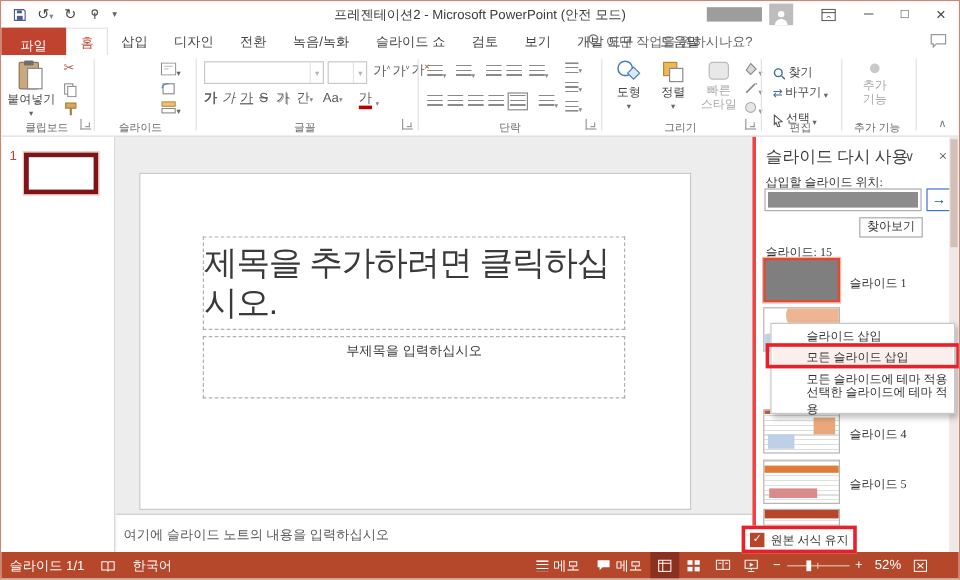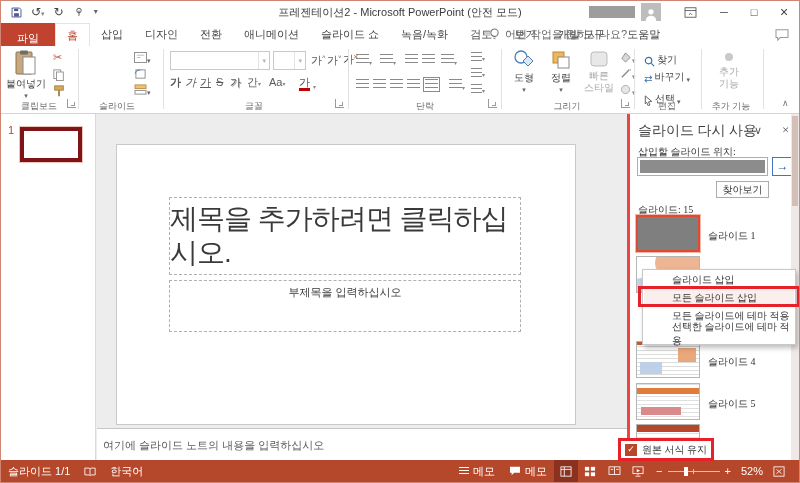--- a/index.html
+++ b/index.html
@@ -92,21 +92,21 @@
   .menu-item { height:18px; display:flex; align-items:center; padding-left:28px; font-size:10px; color:#333; }
   .menu-item.hl { background:#fbefed; }
   .anno-menu { position:absolute; left:8px; top:172px; width:162px; height:21px; border:3px solid #e8202a; z-index:6; pointer-events:none; }
   .keepfmt { position:absolute; left:-12px; top:324px; width:96px; height:23px; border:3px solid #e8202a; background:#fff; display:flex; align-items:center; gap:5px; padding-left:4px; z-index:7; }
   .checkbox { width:12px; height:12px; background:#b7472a; display:flex; align-items:center; justify-content:center; color:#fff; font-size:9px; line-height:1; }
   .keepfmt .lbl { font-size:10px; color:#333; }
 
   
   .statusbar { position:absolute; left:0; bottom:0; width:100%; height:22px; background:#b5472a; color:#fff; font-size:11px; display:flex; align-items:center; }
   .sb-item { display:flex; align-items:center; gap:4px; padding:0 7px; height:100%; }
-  .sb-right { position:absolute; right:8px; top:0; height:100%; display:flex; align-items:center; }
+  .sb-right { position:absolute; right:20px; top:0; height:100%; display:flex; align-items:center; }
   .viewbtn { width:24px; height:100%; display:flex; align-items:center; justify-content:center; }
   .viewbtn.active { background:#8a3120; }
   .zoomslider { display:flex; align-items:center; gap:5px; padding:0 6px; }
   .zs-track { position:relative; width:52px; height:1px; background:#e7bdb0; }
   .zs-thumb { position:absolute; left:16px; top:-4px; width:4px; height:9px; background:#fff; }
   .zs-mid { position:absolute; left:25px; top:-2px; width:1px; height:5px; background:#e7bdb0; }
   .sb-note-ic { display:inline-block; width:10px; height:9px; background:repeating-linear-gradient(#fff 0 1px, transparent 1px 3px); }
 </style>
 </head>
 <body>
@@ -169,30 +169,27 @@
       </div>
 
       <div class="tab">
         <span>디자인</span>
       </div>
 
       <div class="tab">
         <span>전환</span>
       </div>
 
-      <div class="tab">
-        <span>애니메이션</span>
+
+      <div class="tab">
+        <span>녹음/녹화</span>
       </div>
 
       <div class="tab">
         <span>슬라이드 쇼</span>
-      </div>
-
-      <div class="tab">
-        <span>녹음/녹화</span>
       </div>
 
       <div class="tab">
         <span>검토</span>
       </div>
 
       <div class="tab">
         <span>보기</span>
       </div>
 

